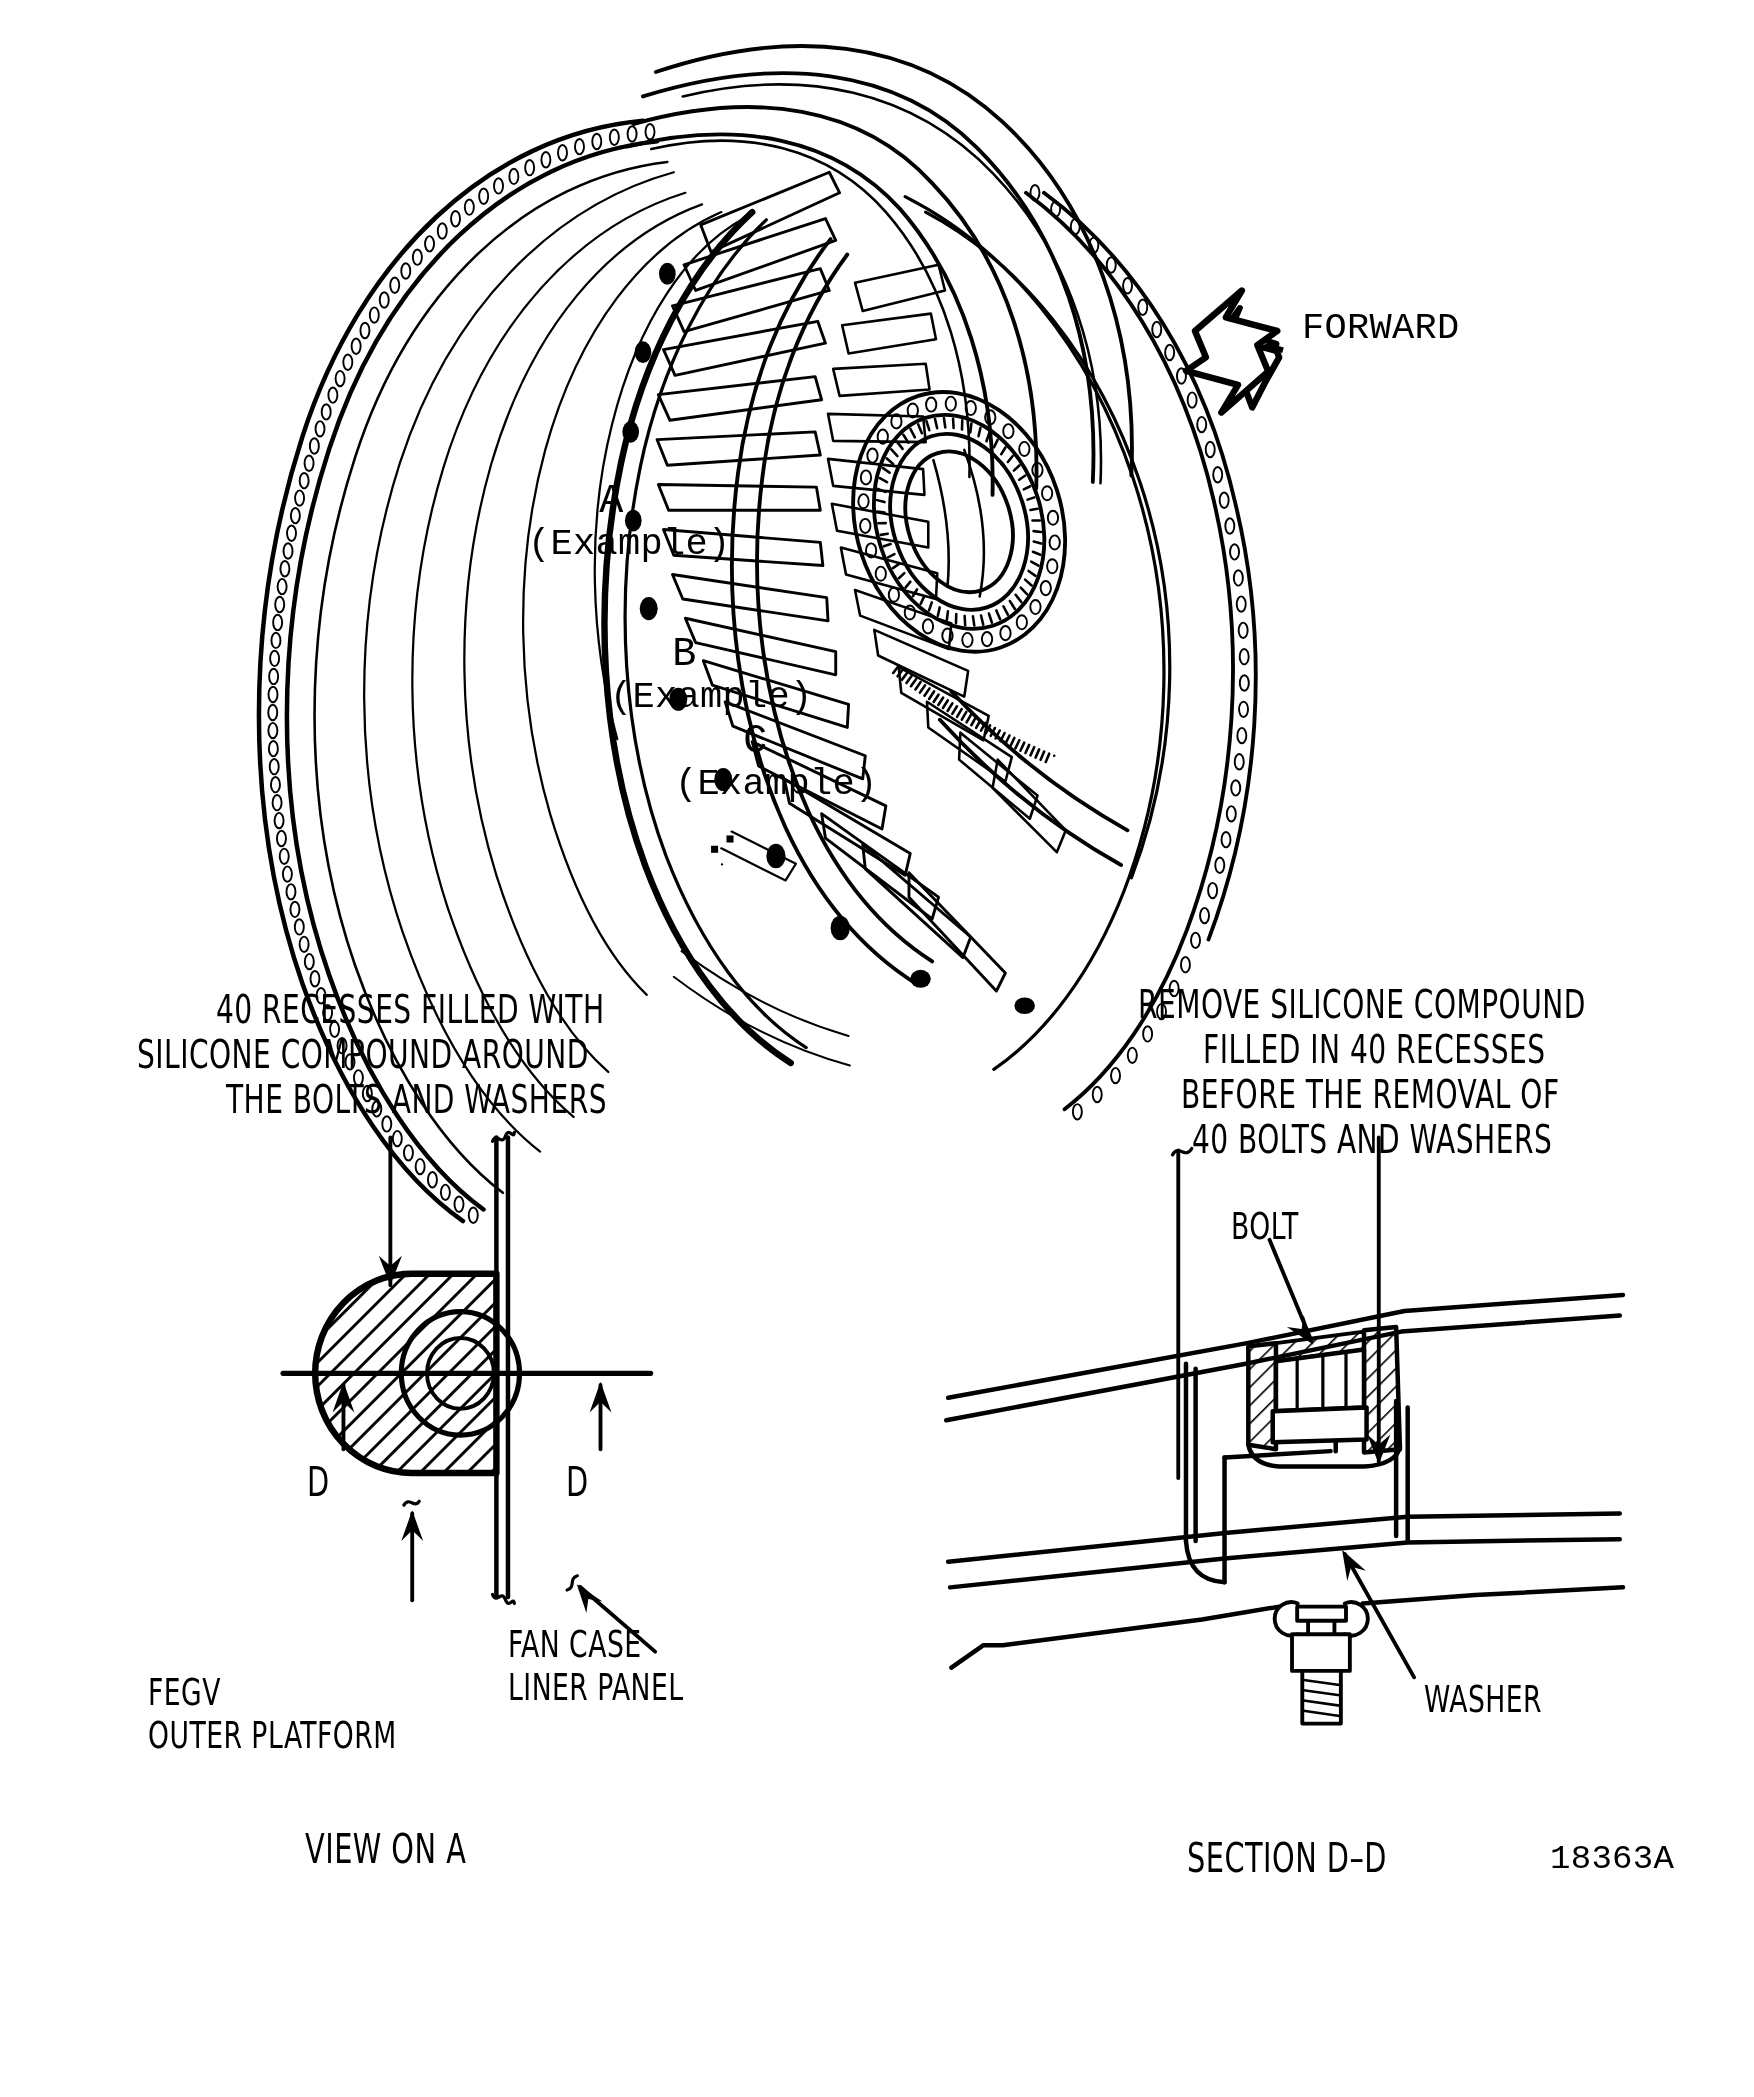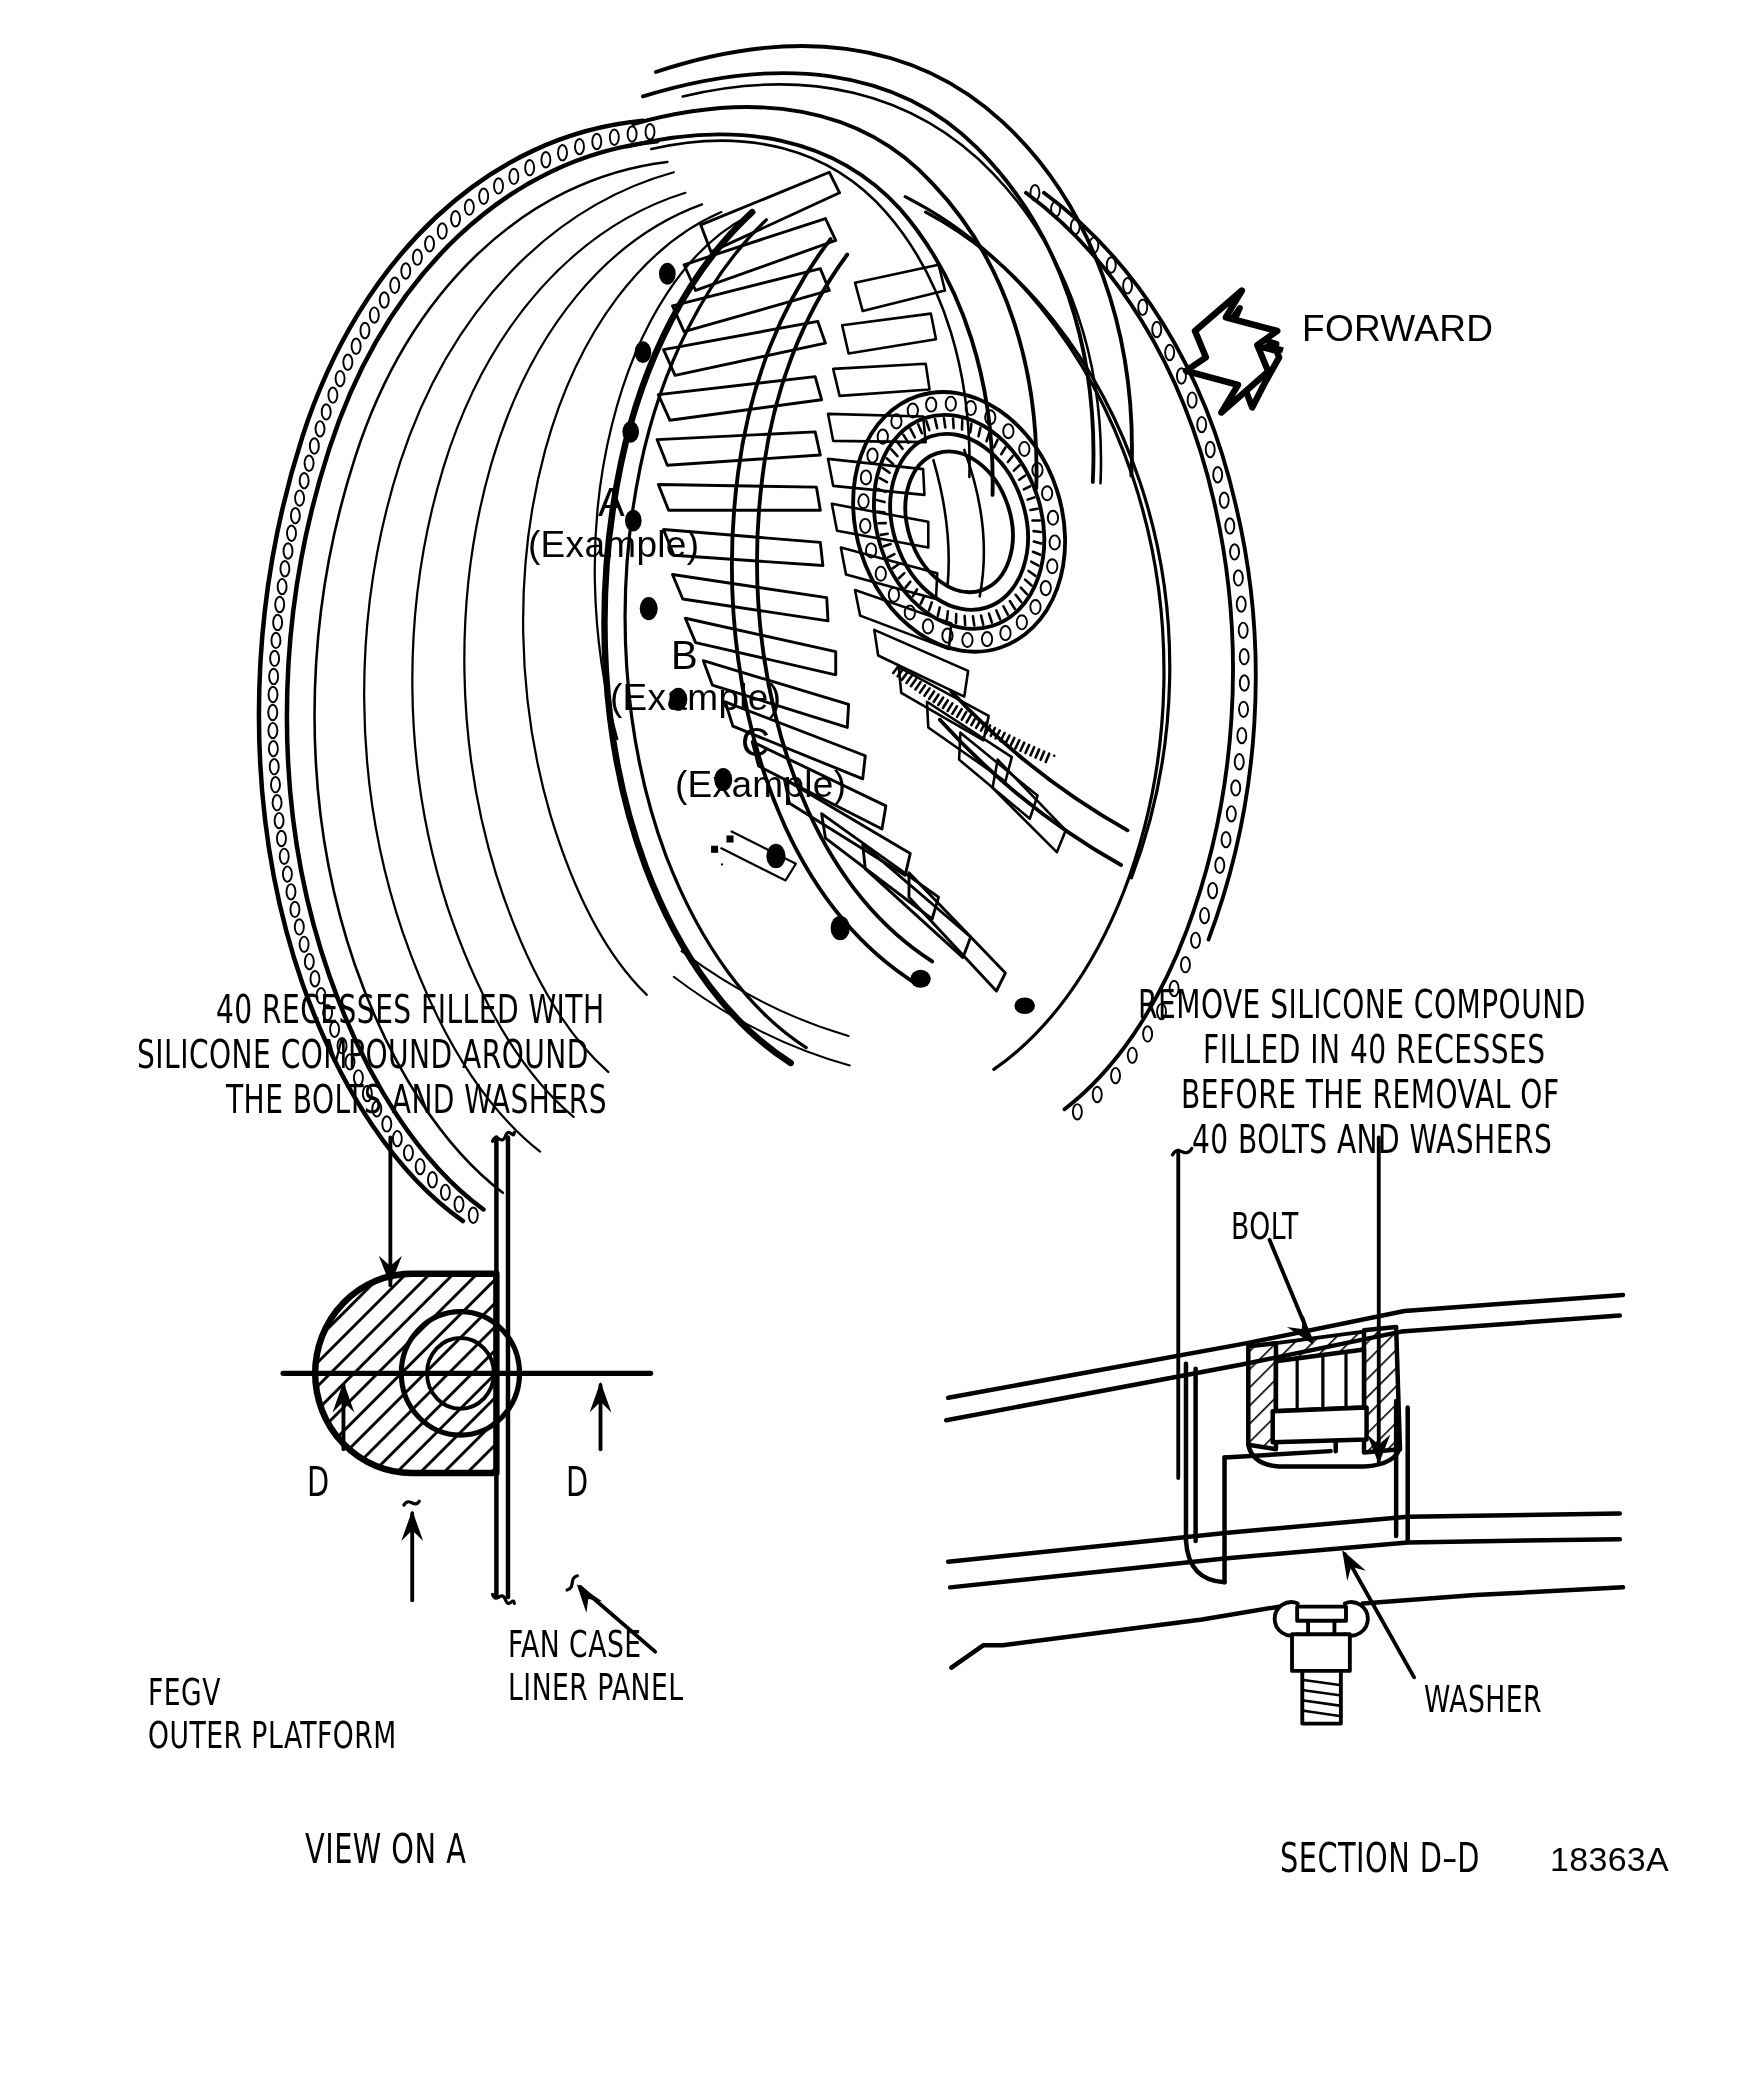--- a/index.html
+++ b/index.html
@@ -7,21 +7,21 @@
        font-family:"Liberation Sans", sans-serif;color:#000;}
   .stage{position:absolute;left:0;top:0;width:1755px;height:2097px;}
   svg{position:absolute;left:0;top:0;width:1755px;height:2097px;overflow:visible;}
   .txt{position:absolute;white-space:pre;color:#000;line-height:1.17;}
   
   .cond{font-family:"Liberation Sans Narrow","DejaVu Sans Condensed","Liberation Sans",sans-serif;
         transform:scaleX(.80);transform-origin:left top;letter-spacing:0.6px;}
   .blk{font-size:39px;}
   .lbl{font-size:37px;}
   .big{font-size:40px;}
-  .mixed{font-family:Liberation Sans, sans-serif;font-size:37px;letter-spacing:0.3px;}
+  .mixed{font-family:Liberation Mono, monospace;font-size:37px;letter-spacing:0.3px;}
   .ctr{text-align:center;}
 </style>
 </head>
 <body>
 
 <div class="stage">
 
 <svg viewBox="0 0 2730 3263">
   <defs>
 
@@ -662,20 +662,20 @@
 </div>
 
 <div style="position:absolute;left:206px;top:1826px;width:399px;text-align:center;">
   <div class="cond big" style="display:inline-block;">VIEW ON A</div>
 </div>
 
 <div class="txt cond lbl" style="left:1231px;top:1205px;">BOLT</div>
 
 <div class="txt cond lbl" style="left:1424px;top:1678px;">WASHER</div>
 
-<div style="position:absolute;left:1093px;top:1835px;width:437px;text-align:right;">
+<div style="position:absolute;left:1093px;top:1835px;width:437px;text-align:center;">
   <div class="cond big" style="display:inline-block;">SECTION D–D</div>
 </div>
 
 <div class="txt mixed" style="left:1550px;top:1840px;font-size:34px;">18363A</div>
 
 </div>
 
 
 </body></html>

